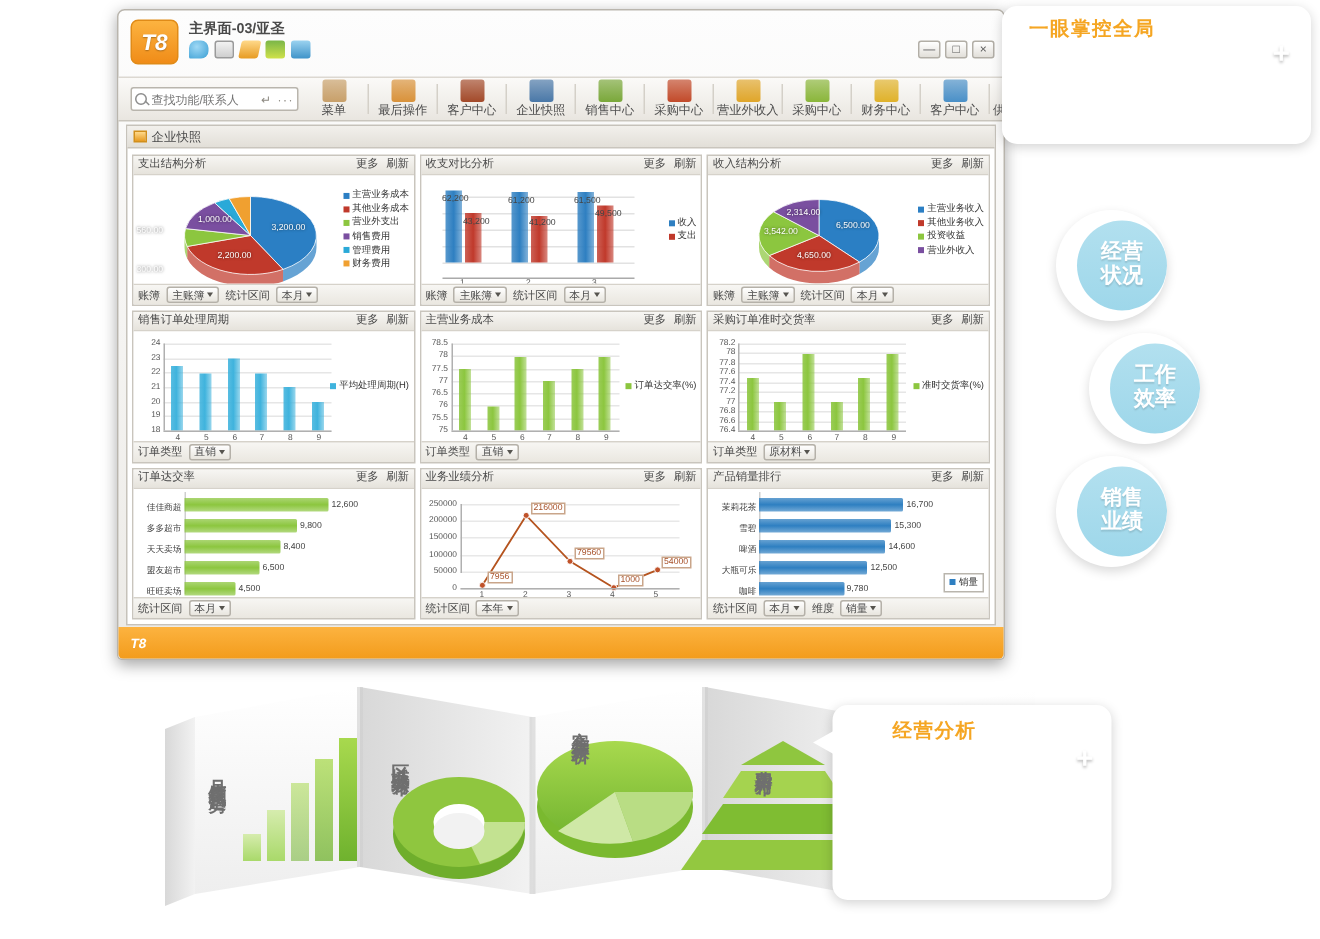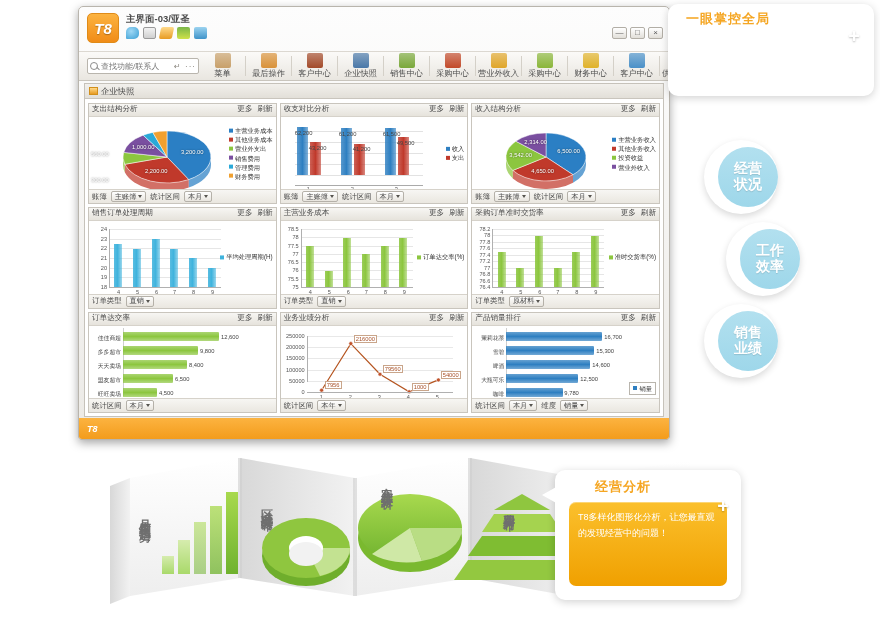--- a/index.html
+++ b/index.html
@@ -722,18 +722,17 @@
       <div class="fold-lbl" style="left: 26px; top: 62px;">月度销售趋势</div>
       <div class="fold-lbl" style="left: 148px; top: 52px;">区域业绩分布</div>
       <div class="fold-lbl" style="left: 268px; top: 30px;">客户等级分析</div>
       <div class="fold-lbl" style="left: 390px; top: 56px;">费用分布</div>
       <div class="fold-lbl" style="left: 490px; top: 32px;">历年销售分析</div>
     </div>
 </div>
 
 <div class="callout co-white" id="callout-bottom" style="left:555px;top:470px;width:186px;height:130px;">
   <div class="co-title" style="position:absolute;left:6px;top:8px;margin-left:34px;">经营分析</div>
-  <div class="co-body" style="position:absolute;left:14px;top:32px;width:158px;height:84px;overflow:hidden;">T8多样化图形化分析，让您最直观的发现经营中的问题！</div>
   <div class="plus" style="right:12px;top:26px;">+</div>
 </div>
 <div style="position:absolute;left:542px;top:486px;width:0;height:0;
      border-top:9px solid transparent;border-bottom:9px solid transparent;
      border-right:16px solid #fff;"></div>
 
 </body></html>

